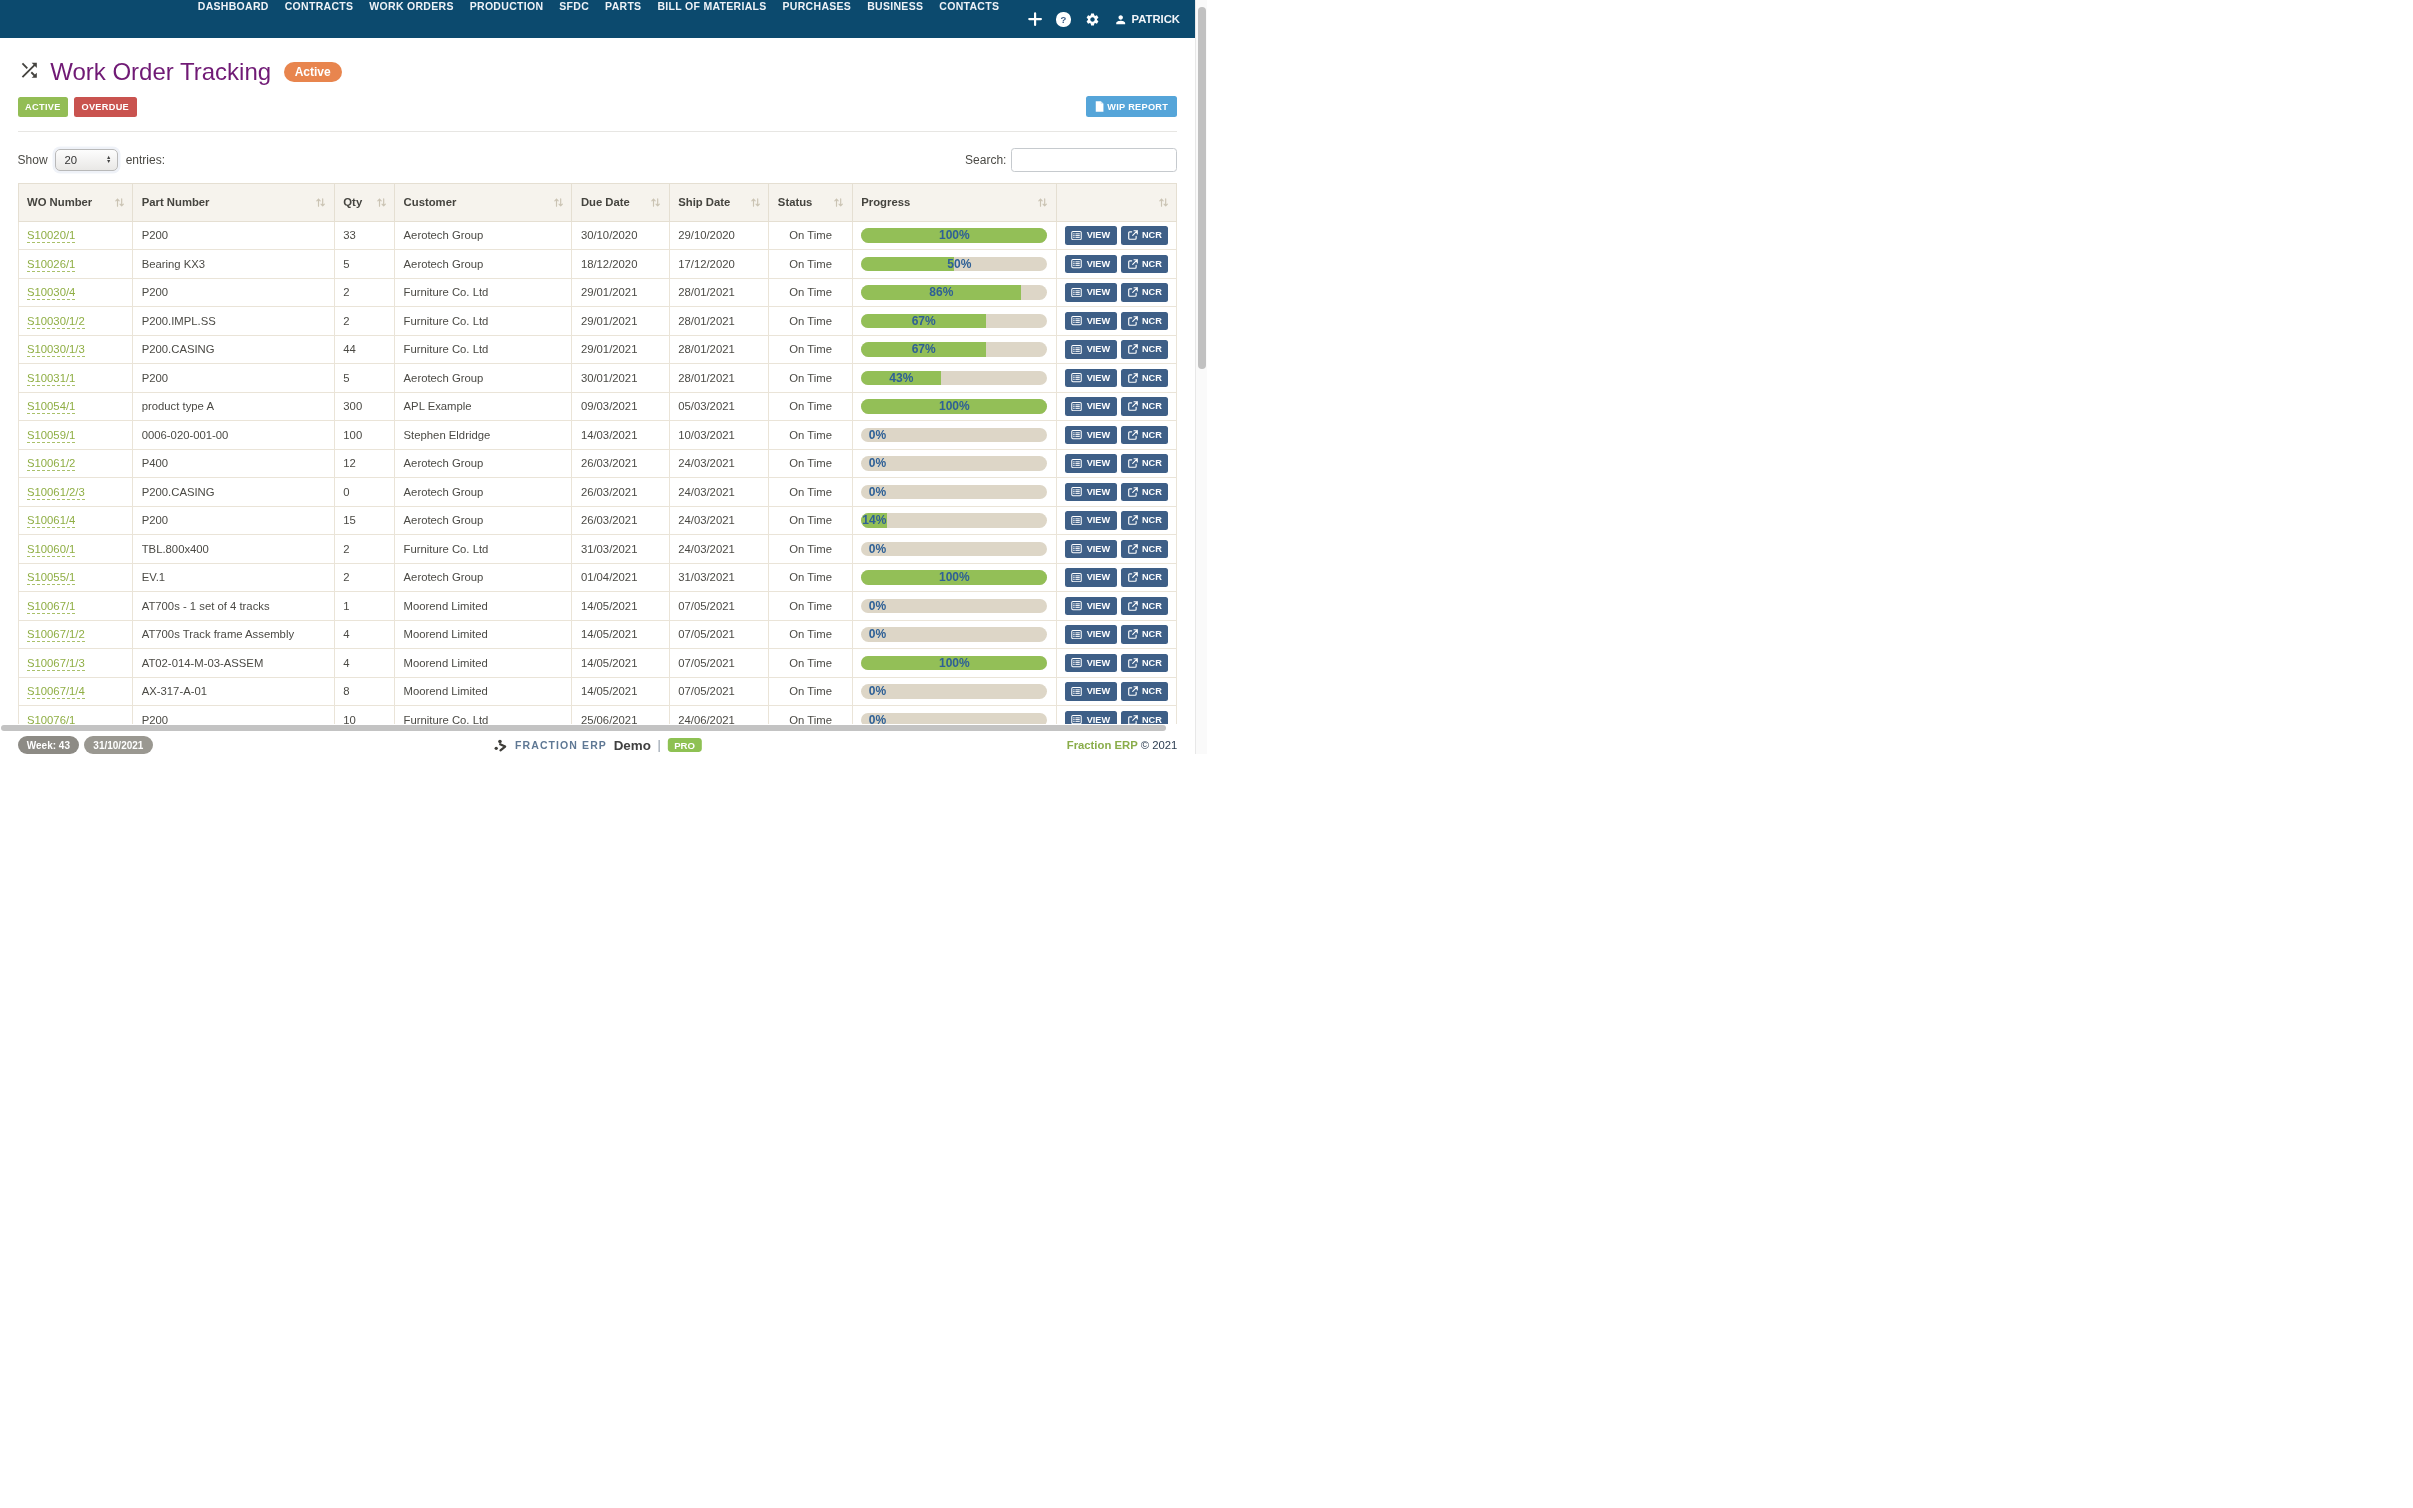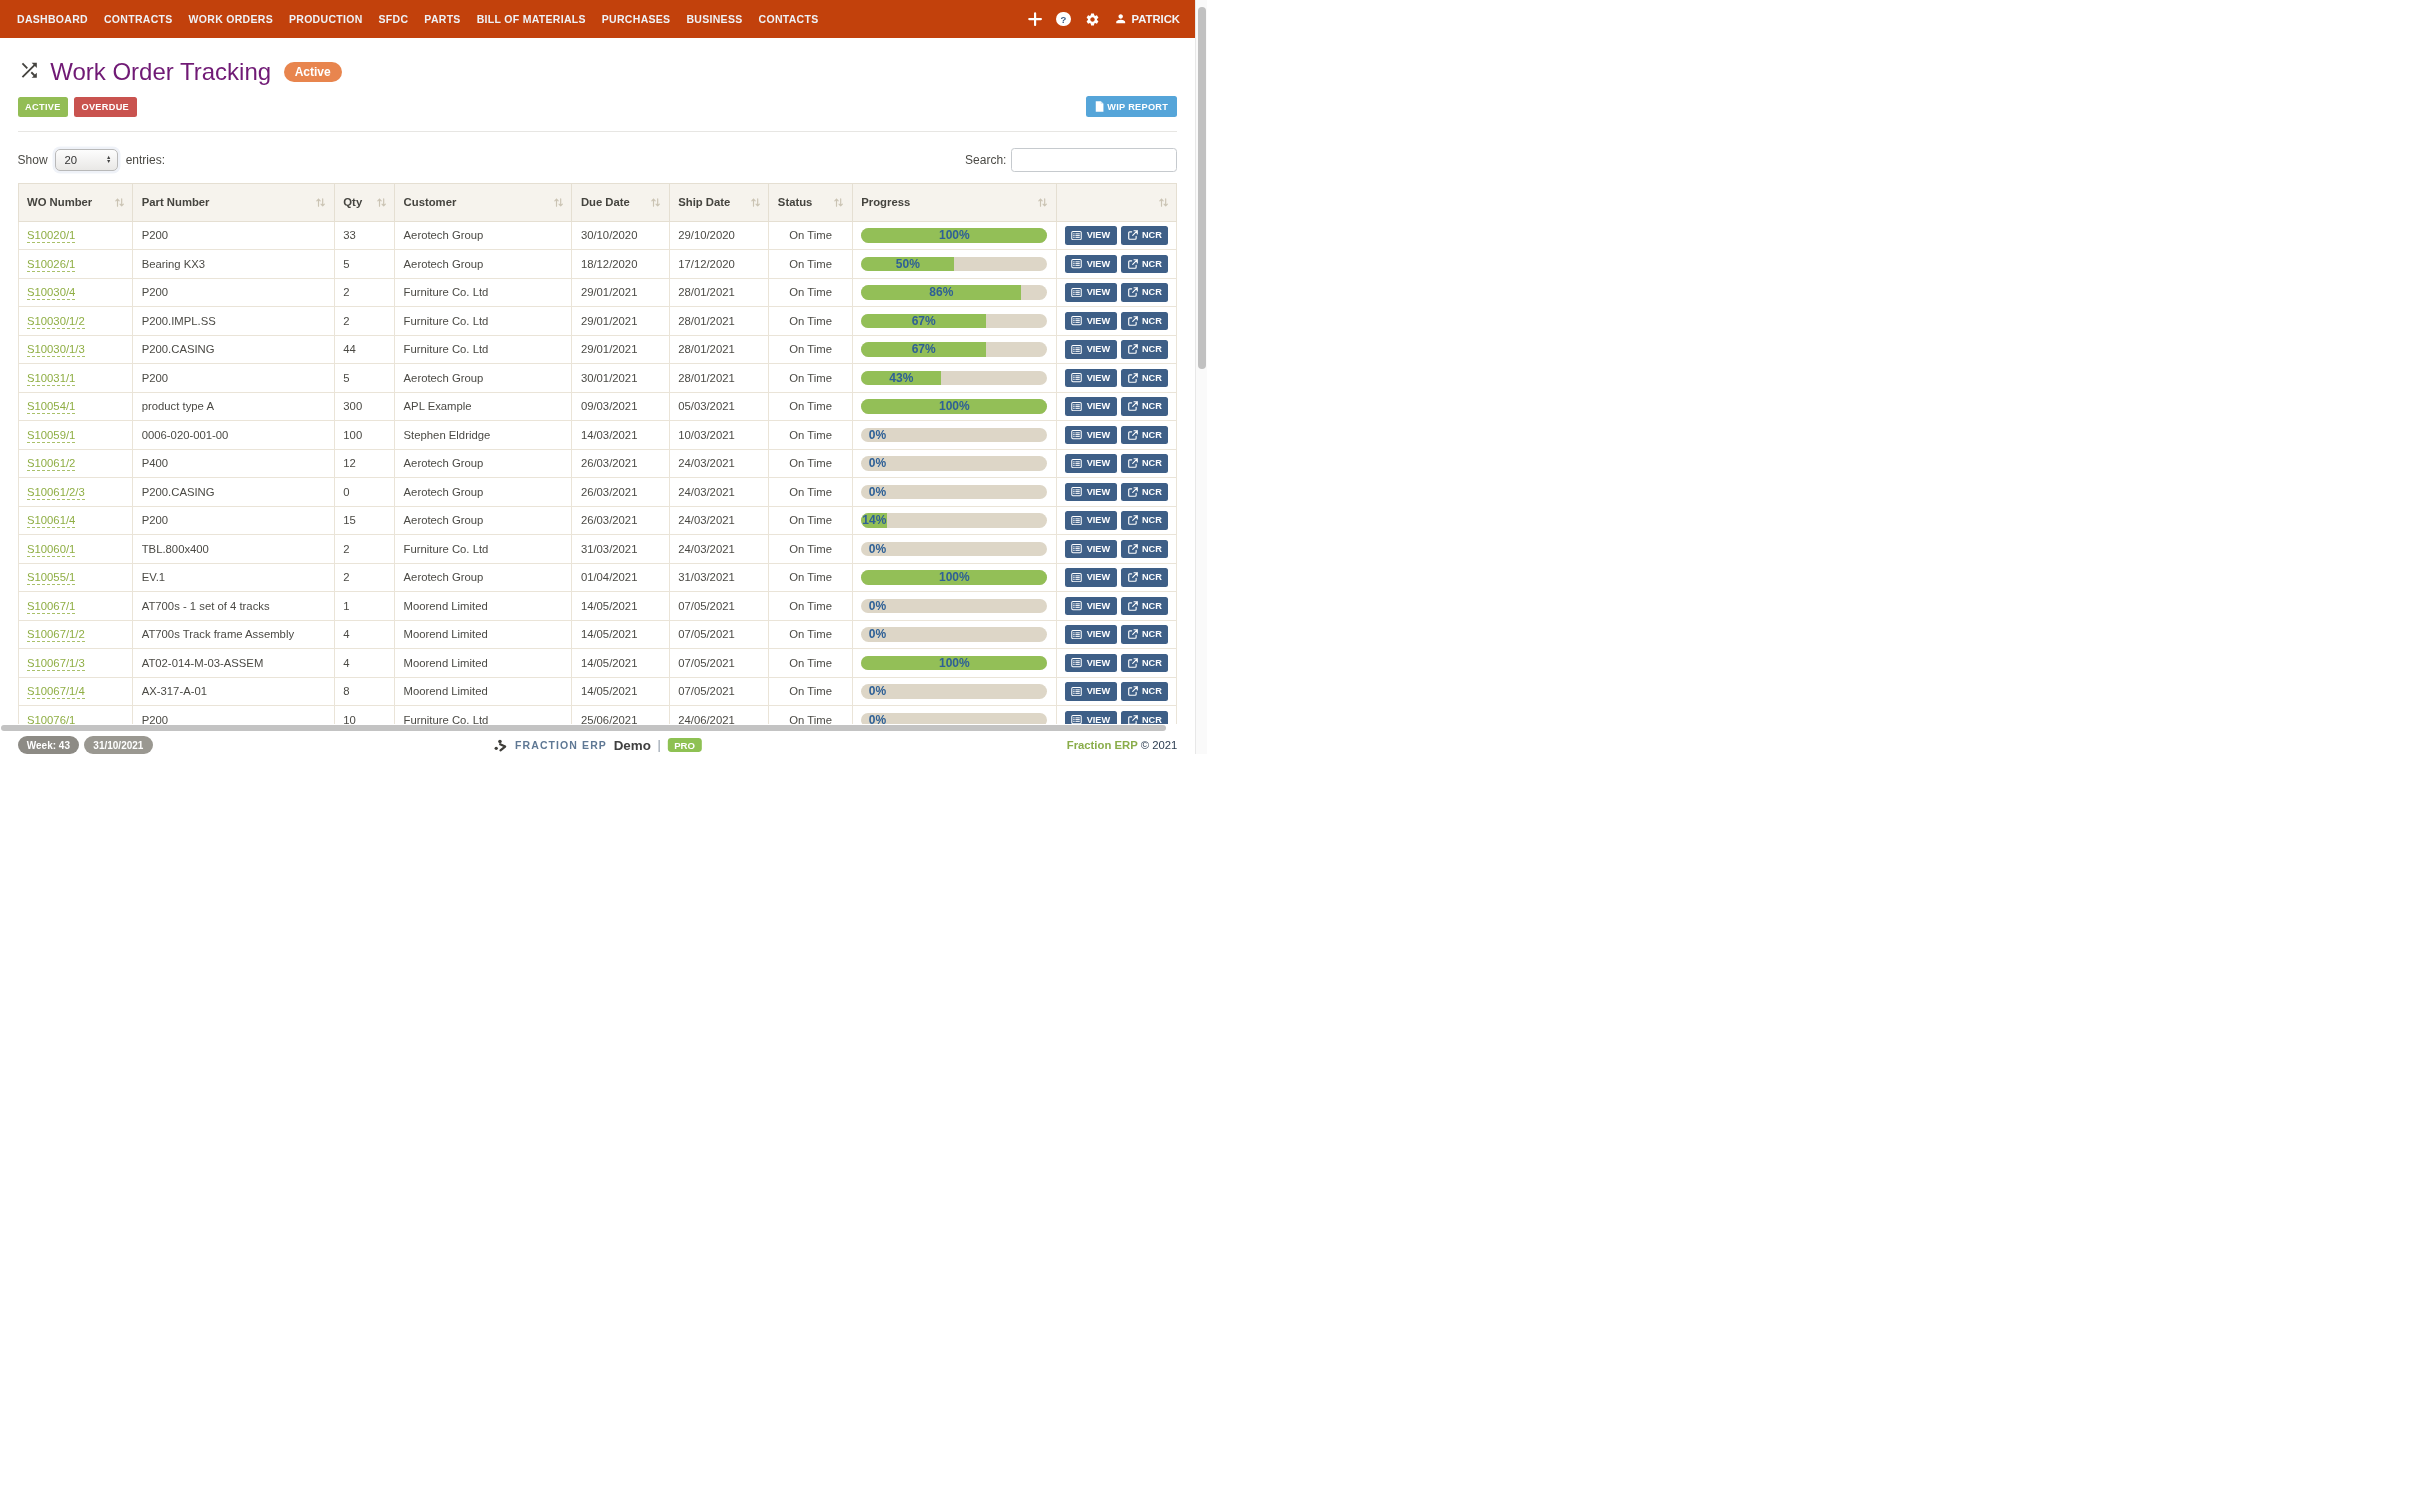--- a/index.html
+++ b/index.html
@@ -3,22 +3,22 @@
 <meta charset="utf-8">
 <style>
   * { box-sizing: border-box; margin: 0; padding: 0; }
   html,body { width:1207px; height:754px; }
   body {
     font-family: "Liberation Sans", sans-serif;
     background:#ffffff; color:#4b4a45; overflow:hidden; position:relative;
   }
   
   .navbar {
-    width:1195px; height:38px; background:#c2410c;
-    display:flex; align-items:center; padding:0 15px 0 17px;
+    width:1195px; height:38px; background:#0c4a6e;
+    display:flex; align-items:center; padding:0 15px 0 17px;flex-direction:column;
   }
   .nav-items { display:flex; align-items:center; gap:16px; }
   .nav-item {
     color:#eef2f7; font-size:10.5px; font-weight:bold; letter-spacing:0.3px;
     cursor:pointer; white-space:nowrap;
   }
   .nav-right { margin-left:auto; display:flex; align-items:center; gap:14.2px; }
   .icon-btn { display:flex; align-items:center; cursor:pointer; }
   .help-circle {
     width:14.2px; height:14.2px; border-radius:50%; background:#fff;
@@ -345,21 +345,21 @@
     <td><a class="wo-link">S10026/1</a></td>
     <td>Bearing KX3</td>
     <td>5</td>
     <td>Aerotech Group</td>
     <td>18/12/2020</td>
     <td>17/12/2020</td>
     <td class="status-cell">On Time</td>
     <td>
       <div class="progress-track">
         <div class="progress-fill" style="width: 50%;"></div>
-        <span class="progress-label" style="left: 0px; width: 50%;">50%</span>
+        <span class="progress-label" style="left: 17px; width: 50%; text-align: right;">50%</span>
       </div>
     </td>
     <td>
       <div class="btn-group">
         <button class="action-btn">
           <svg width="11" height="9.2" viewBox="0 0 16 14">
                     <rect x="0.8" y="0.8" width="14.4" height="12.4" rx="1.6" fill="none" stroke="#fff" stroke-width="1.6"></rect>
                     <g stroke="#fff" stroke-width="1.5" stroke-linecap="round">
                       <path d="M3.6 4.3h.9M3.6 7h.9M3.6 9.7h.9M7 4.3h5.4M7 7h5.4M7 9.7h5.4"></path>
                     </g>

